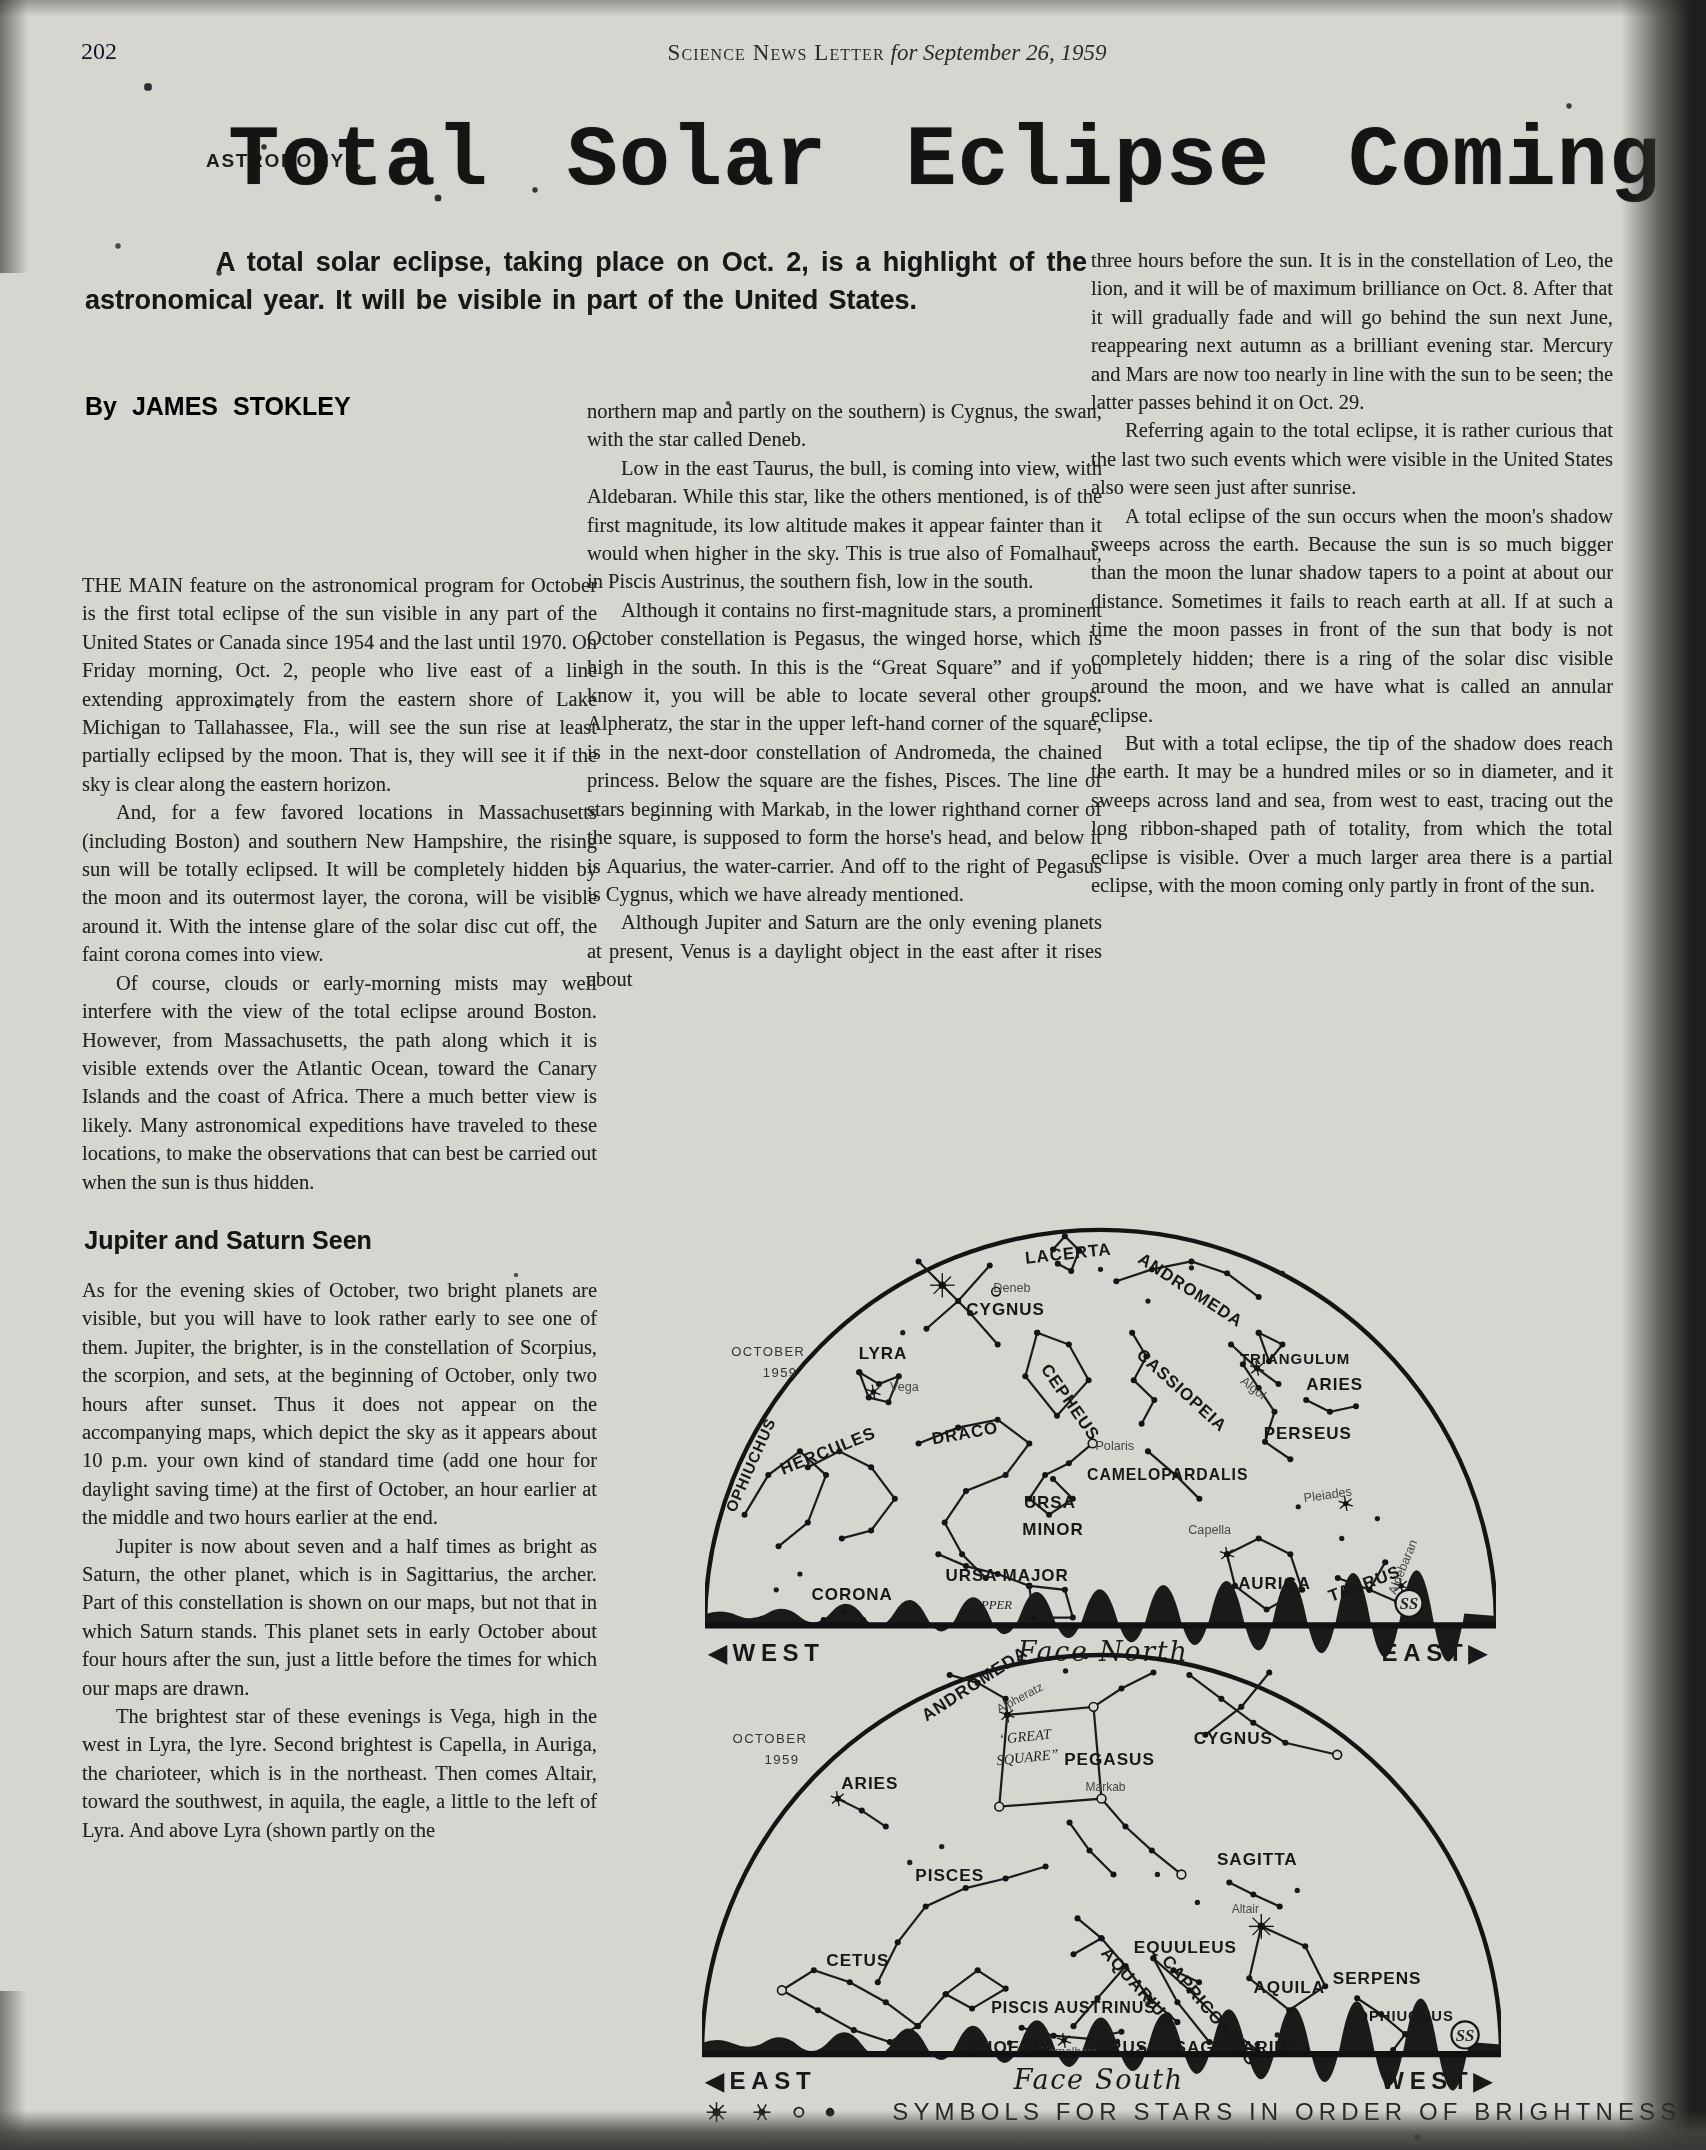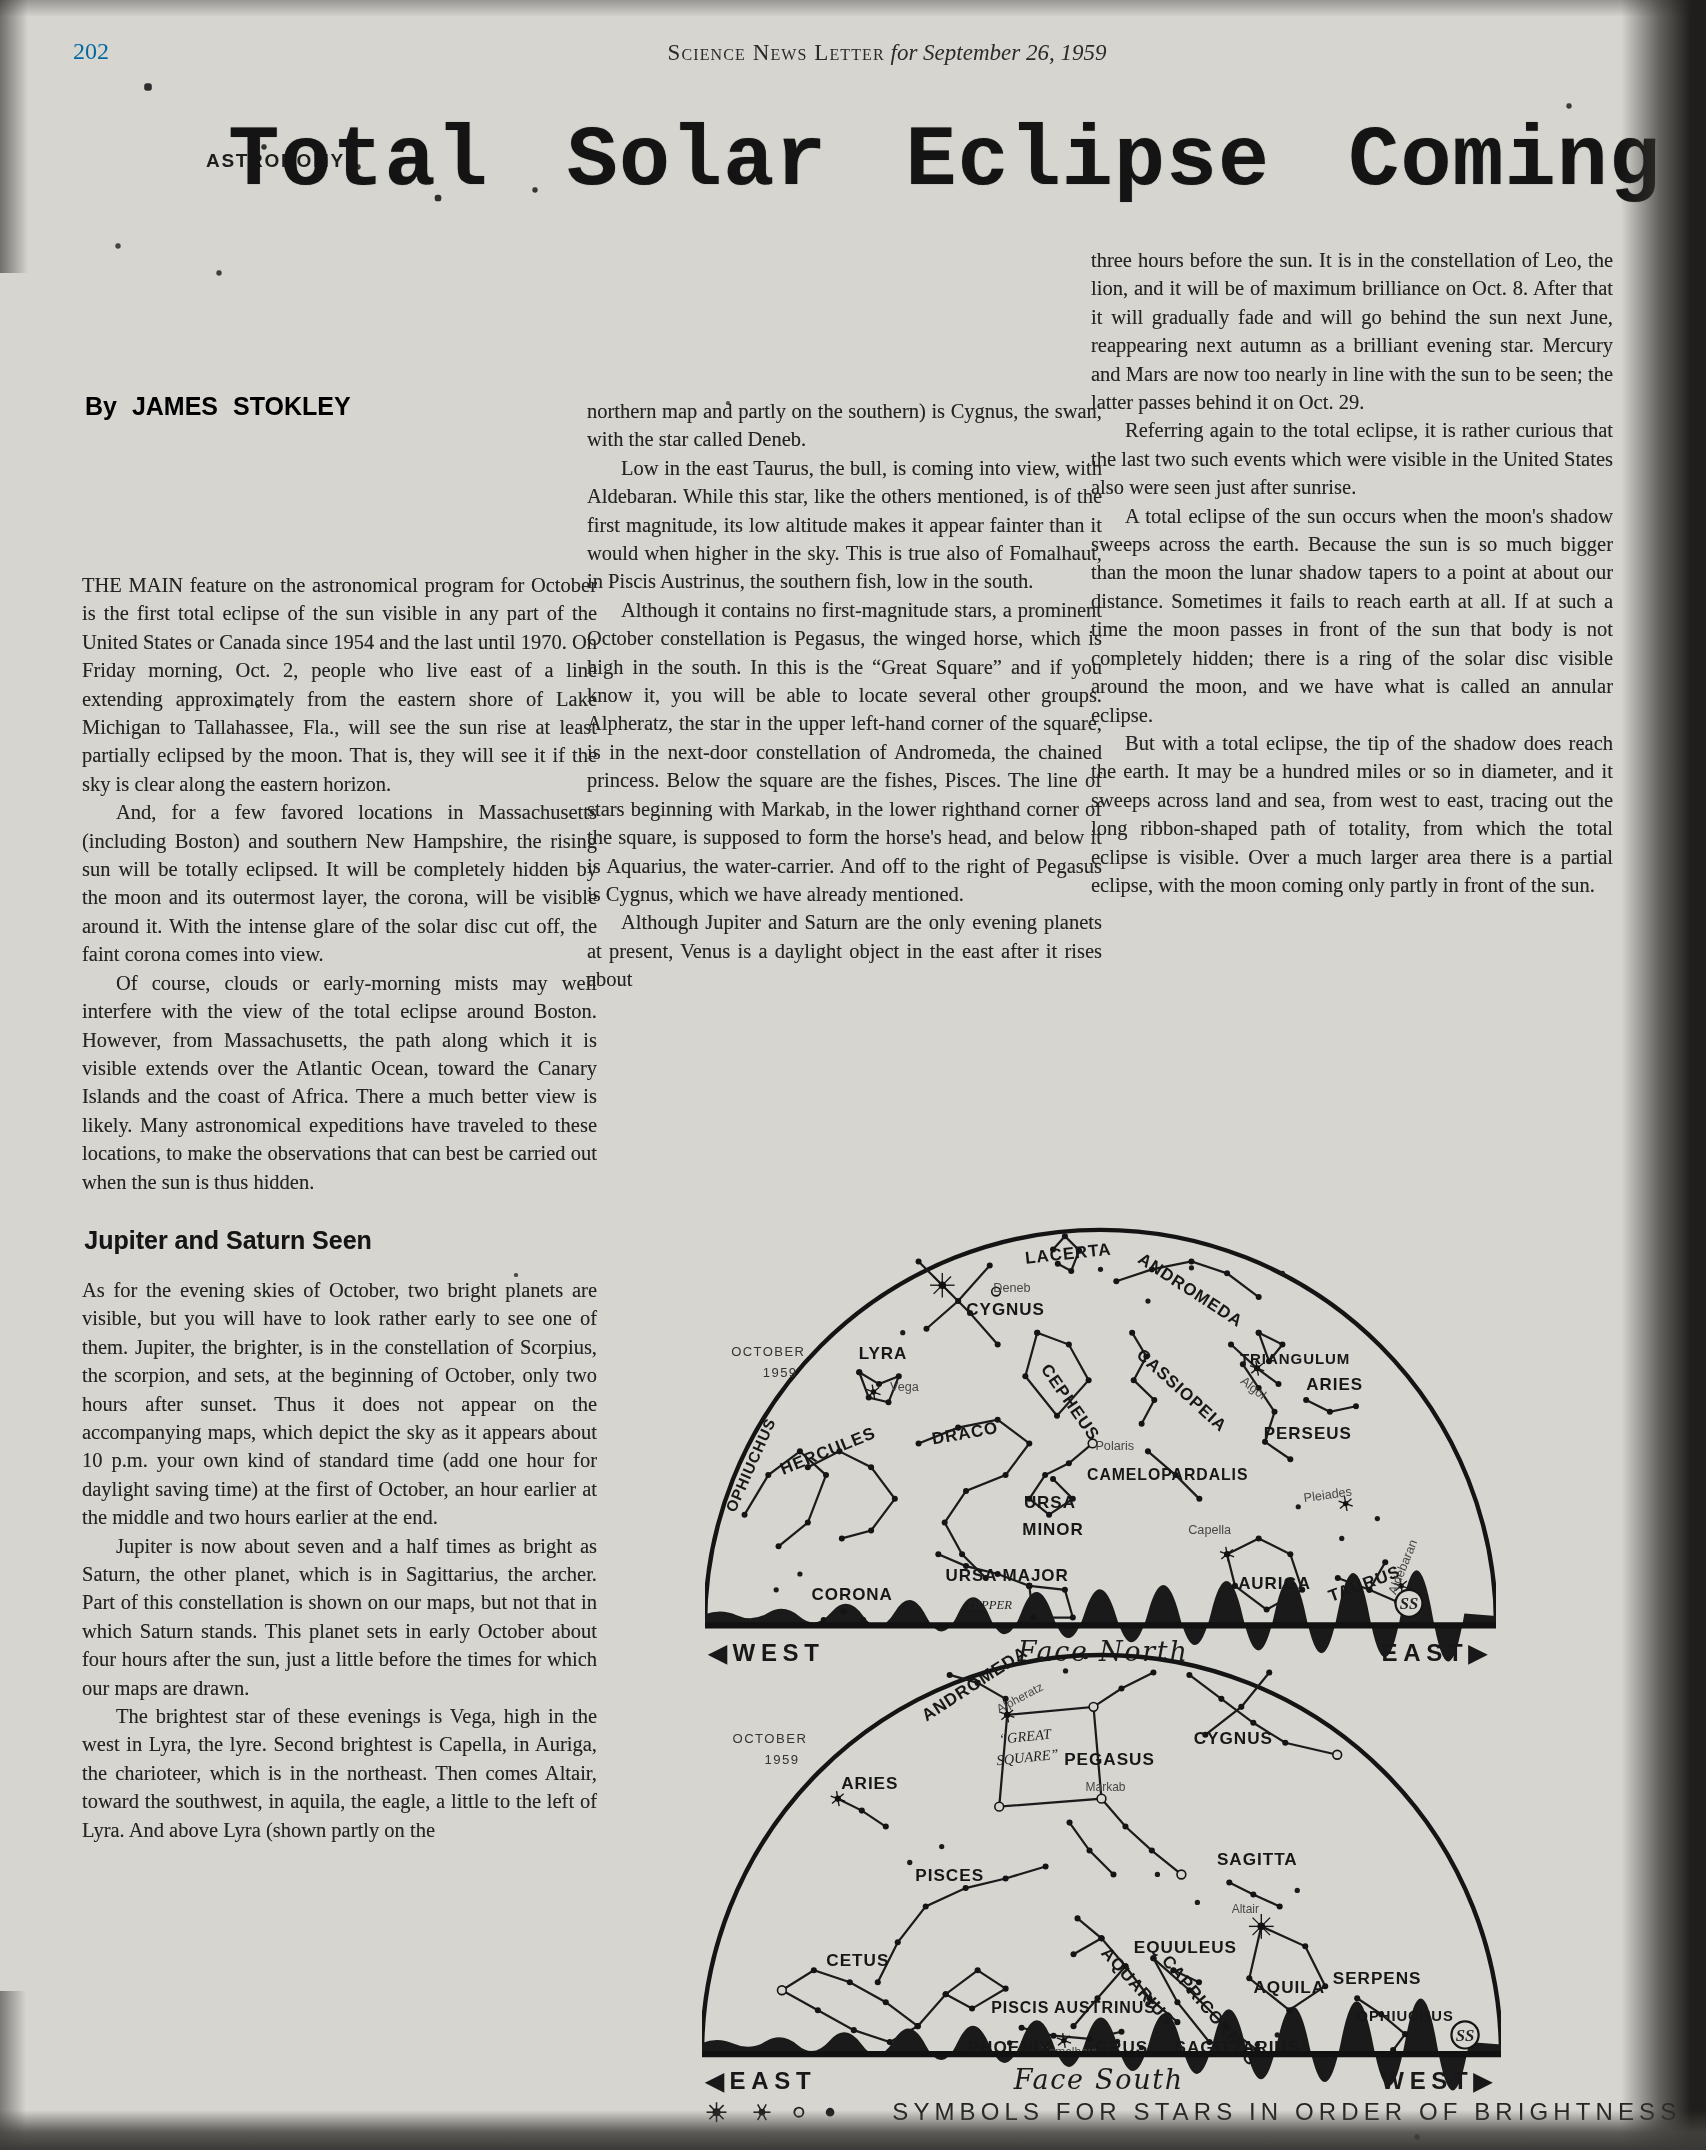--- a/index.html
+++ b/index.html
@@ -1,19 +1,19 @@
 <!DOCTYPE html>
 <html style="font-size:9px"><head>
 <meta charset="utf-8">
 <style>
   html,body{margin:0;padding:0;background:#777;}
   .page{position:relative;width:1706px;height:2151px;background:#d6d5d0;overflow:hidden;
         font-family:"Liberation Serif",serif;color:#242424;}
   .abs{position:absolute;}
-  .pagenum{left:73px;top:38px;font-size:24px;color:#0369a1;}
+  .pagenum{left:81px;top:38px;font-size:24px;color:#0f172a;}
   .runhead{left:483px;top:40px;width:808px;text-align:center;font-size:23px;color:#2b2b2b;white-space:nowrap;}
   .runhead .sc{font-variant:small-caps;letter-spacing:1.1px;}
   .runhead .it{font-style:italic;}
   .category{left:206px;top:107px;font-family:"Liberation Sans",sans-serif;font-weight:700;
             font-size:19px;letter-spacing:1.7px;color:#1d1d1d;margin-top:43px;}
   .title{left:159px;top:113px;width:1502px;text-align:right;font-family:Liberation Mono, monospace;
          font-weight:700;font-size:85px;letter-spacing:1.1px;word-spacing:26px;color:#141414;
          text-shadow:0 0 1.1px rgba(10,10,10,.45);white-space:nowrap;}
   .lead{left:85px;top:243px;width:1002px;font-family:"Liberation Sans",sans-serif;font-weight:700;
         font-size:27px;line-height:38px;text-align:justify;text-indent:131px;color:#181818;
@@ -77,20 +77,21 @@
 
   <div class="abs runhead">
     <span class="sc">Science News Letter</span>
     <span class="it">for September 26, 1959</span>
   </div>
 
   <div class="abs category">ASTRONOMY</div>
 
   <h1 class="abs title" style="margin:0;">Total Solar Eclipse Coming</h1>
 
+  <p class="abs lead" style="margin:0;">A total solar eclipse, taking place on Oct. 2, is a highlight of the astronomical year.  It will be visible in part of the United States.</p>
 
   <div class="abs byline">By JAMES STOKLEY</div>
 
   <div class="col col1">
     <p class="noind">THE MAIN feature on the astronomical program for October is the first total eclipse of the sun visible in any part of the United States or Canada since 1954 and the last until 1970. On Friday morning, Oct. 2, people who live east of a line extending approximately from the eastern shore of Lake Michigan to Tallahassee, Fla., will see the sun rise at least partially eclipsed by the moon. That is, they will see it if the sky is clear along the eastern horizon.</p>
     <p>And, for a few favored locations in Massachusetts (including Boston) and southern New Hampshire, the rising sun will be totally eclipsed. It will be completely hidden by the moon and its outermost layer, the corona, will be visible around it. With the intense glare of the solar disc cut off, the faint corona comes into view.</p>
     <p>Of course, clouds or early-morning mists may well interfere with the view of the total eclipse around Boston. However, from Massachusetts, the path along which it is visible extends over the Atlantic Ocean, toward the Canary Islands and the coast of Africa. There a much better view is likely. Many astronomical expeditions have traveled to these locations, to make the observations that can best be carried out when the sun is thus hidden.</p>
     <h3 class="subhead">Jupiter and Saturn Seen</h3>
     <p class="noind">As for the evening skies of October, two bright planets are visible, but you will have to look rather early to see one of them. Jupiter, the brighter, is in the constellation of Scorpius, the scorpion, and sets, at the beginning of October, only two hours after sunset. Thus it does not appear on the accompanying maps, which depict the sky as it appears about 10 p.m. your own kind of standard time (add one hour for daylight saving time) at the first of October, an hour earlier at the middle and two hours earlier at the end.</p>
     <p>Jupiter is now about seven and a half times as bright as Saturn, the other planet, which is in Sagittarius, the archer. Part of this constellation is shown on our maps, but not that in which Saturn stands. This planet sets in early October about four hours after the sun, just a little before the times for which our maps are drawn.</p>

